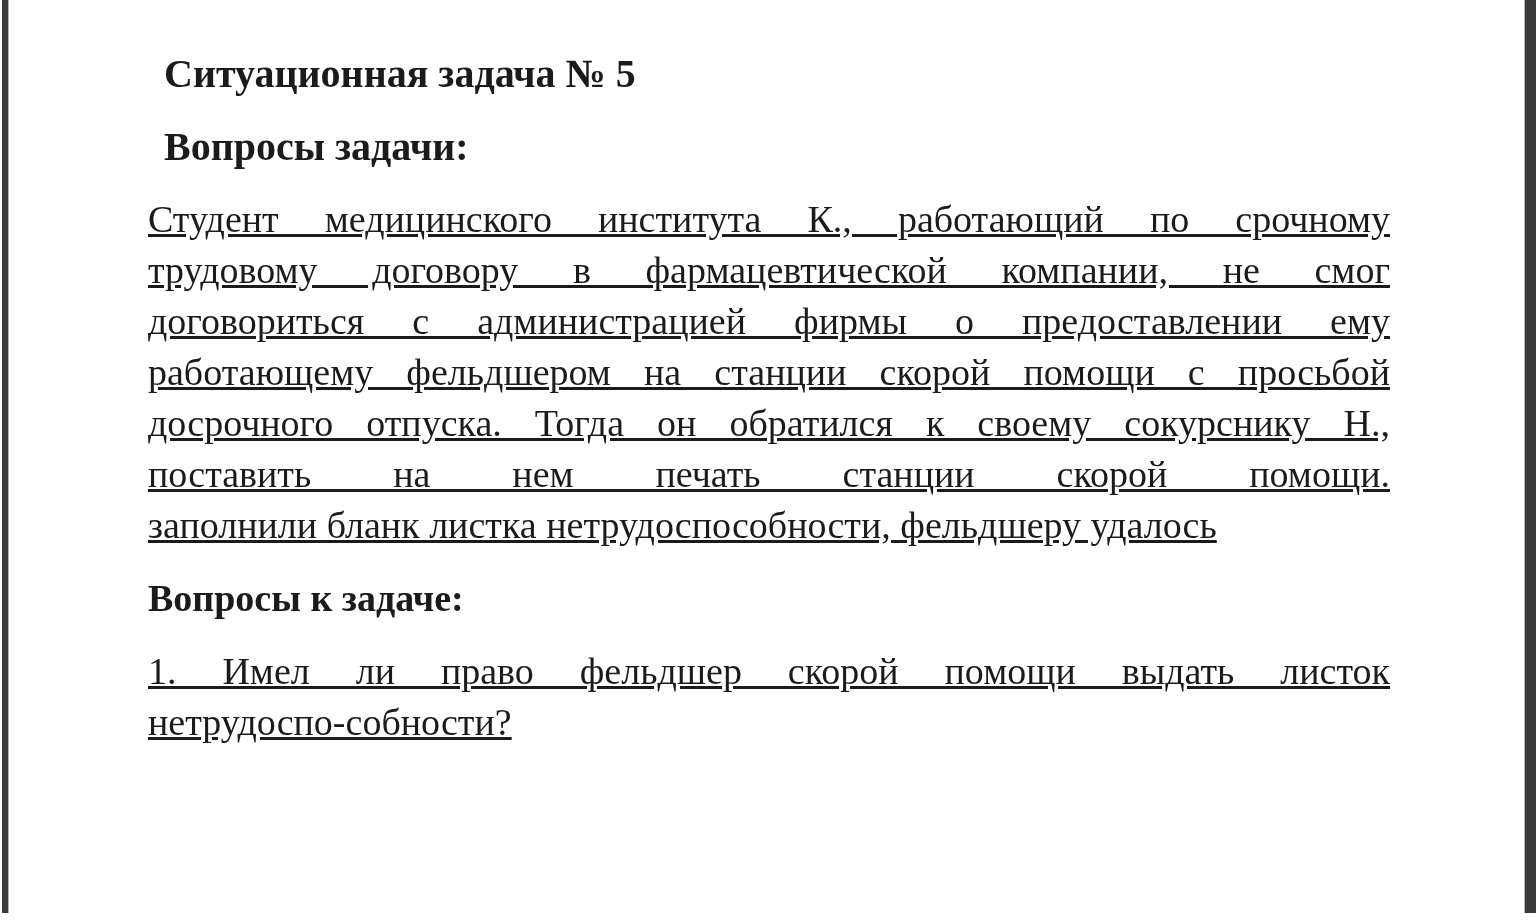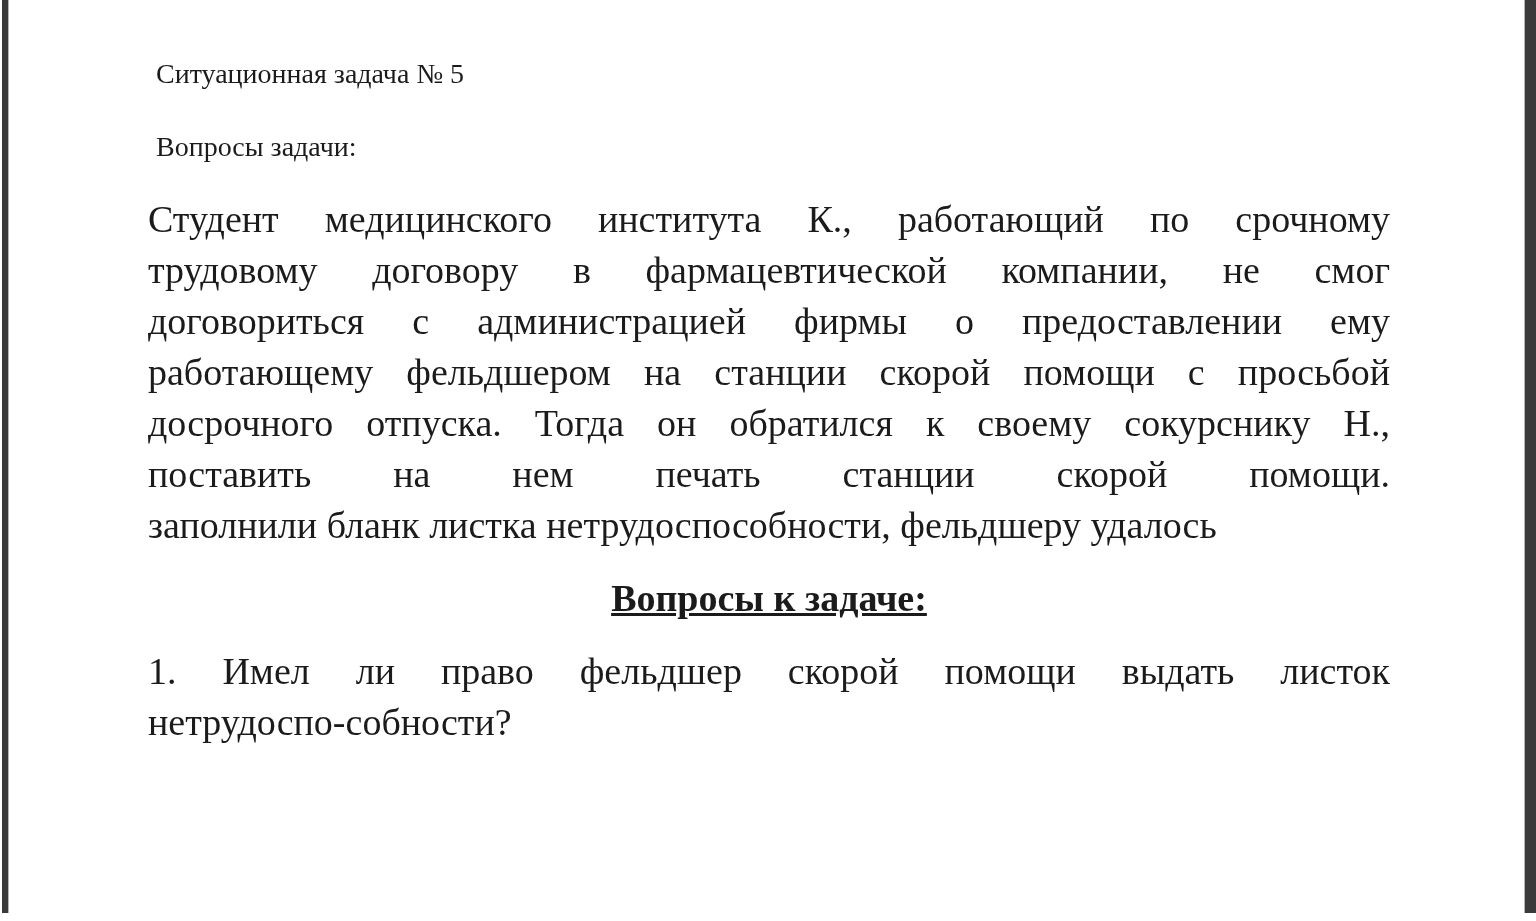--- a/index.html
+++ b/index.html
@@ -37,41 +37,41 @@
     position: absolute;
     top: 0;
     left: 0;
     width: 1536px;
     box-sizing: border-box;
     padding: 48px 146px 0 148px;
     font-size: 38px;
     line-height: 51px;
   }
   .title, .subtitle {
-    margin: 0 0 22px 8px;
-    font-size: 28px;
-    font-weight: 400;
+    margin: 0 0 22px 16px;
+    font-size: 40px;
+    font-weight: 700;
     text-align: left;
   }
   .para {
     margin: 0 0 22px 0;
   }
   .tline {
     text-align: justify;
     text-align-last: justify;
     white-space: normal;
+    text-decoration: underline;
   }
   .tline:last-child {
     text-align-last: left;
   }
   .questions-heading {
     margin: 0 0 22px 0;
     font-weight: 700;
-    text-align: center;
-    text-decoration: underline;
+    text-align: left;
   }
 </style>
 </head>
 <body>
 
 <div class="screen">
   <div class="edge-bar left"></div>
   <div class="edge-bar right"></div>
 
   <div class="page">

